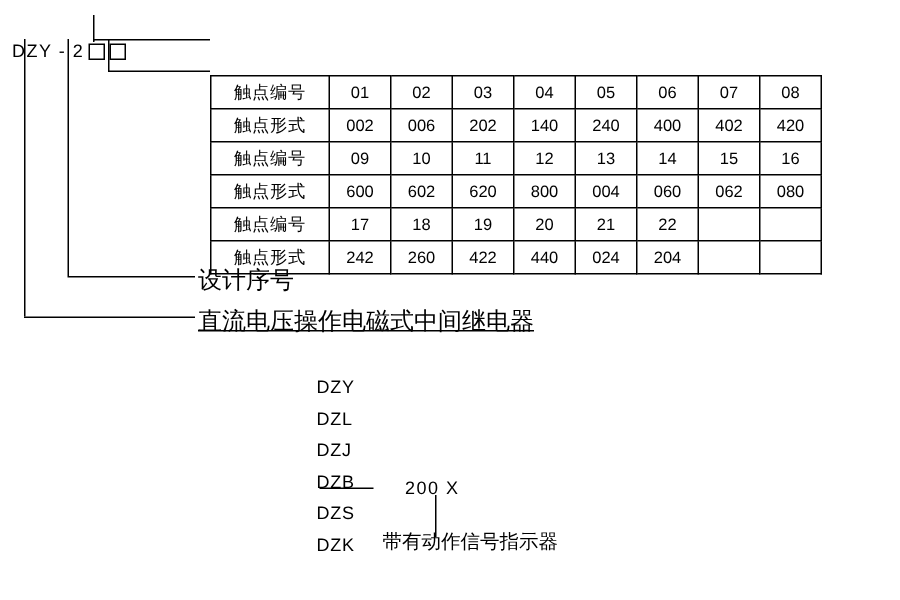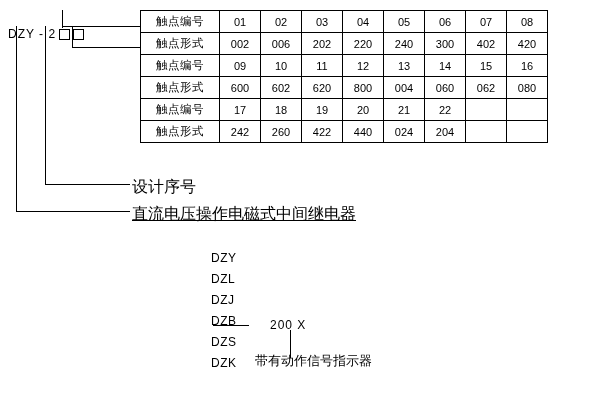--- a/index.html
+++ b/index.html
@@ -44,20 +44,21 @@
 
   
   .table-wrap {
     position: absolute;
     left: 140px;
     top: 10px;
   }
   table.contact {
     border-collapse: collapse;
     font-size: 11px;
+    margin-top: 40px;
   }
   table.contact td {
     border: 1px solid #000;
     text-align: center;
     vertical-align: middle;
     height: 21px;
     width: 40px;
     padding: 0;
   }
   table.contact td.rowhdr {
@@ -137,23 +138,23 @@
         <td>05</td>
         <td>06</td>
         <td>07</td>
         <td>08</td>
       </tr>
       <tr>
         <td class="rowhdr">触点形式</td>
         <td>002</td>
         <td>006</td>
         <td>202</td>
-        <td>220</td>
+        <td>140</td>
         <td>240</td>
-        <td>300</td>
+        <td>400</td>
         <td>402</td>
         <td>420</td>
       </tr>
       <tr>
         <td class="rowhdr">触点编号</td>
         <td>09</td>
         <td>10</td>
         <td>11</td>
         <td>12</td>
         <td>13</td>

